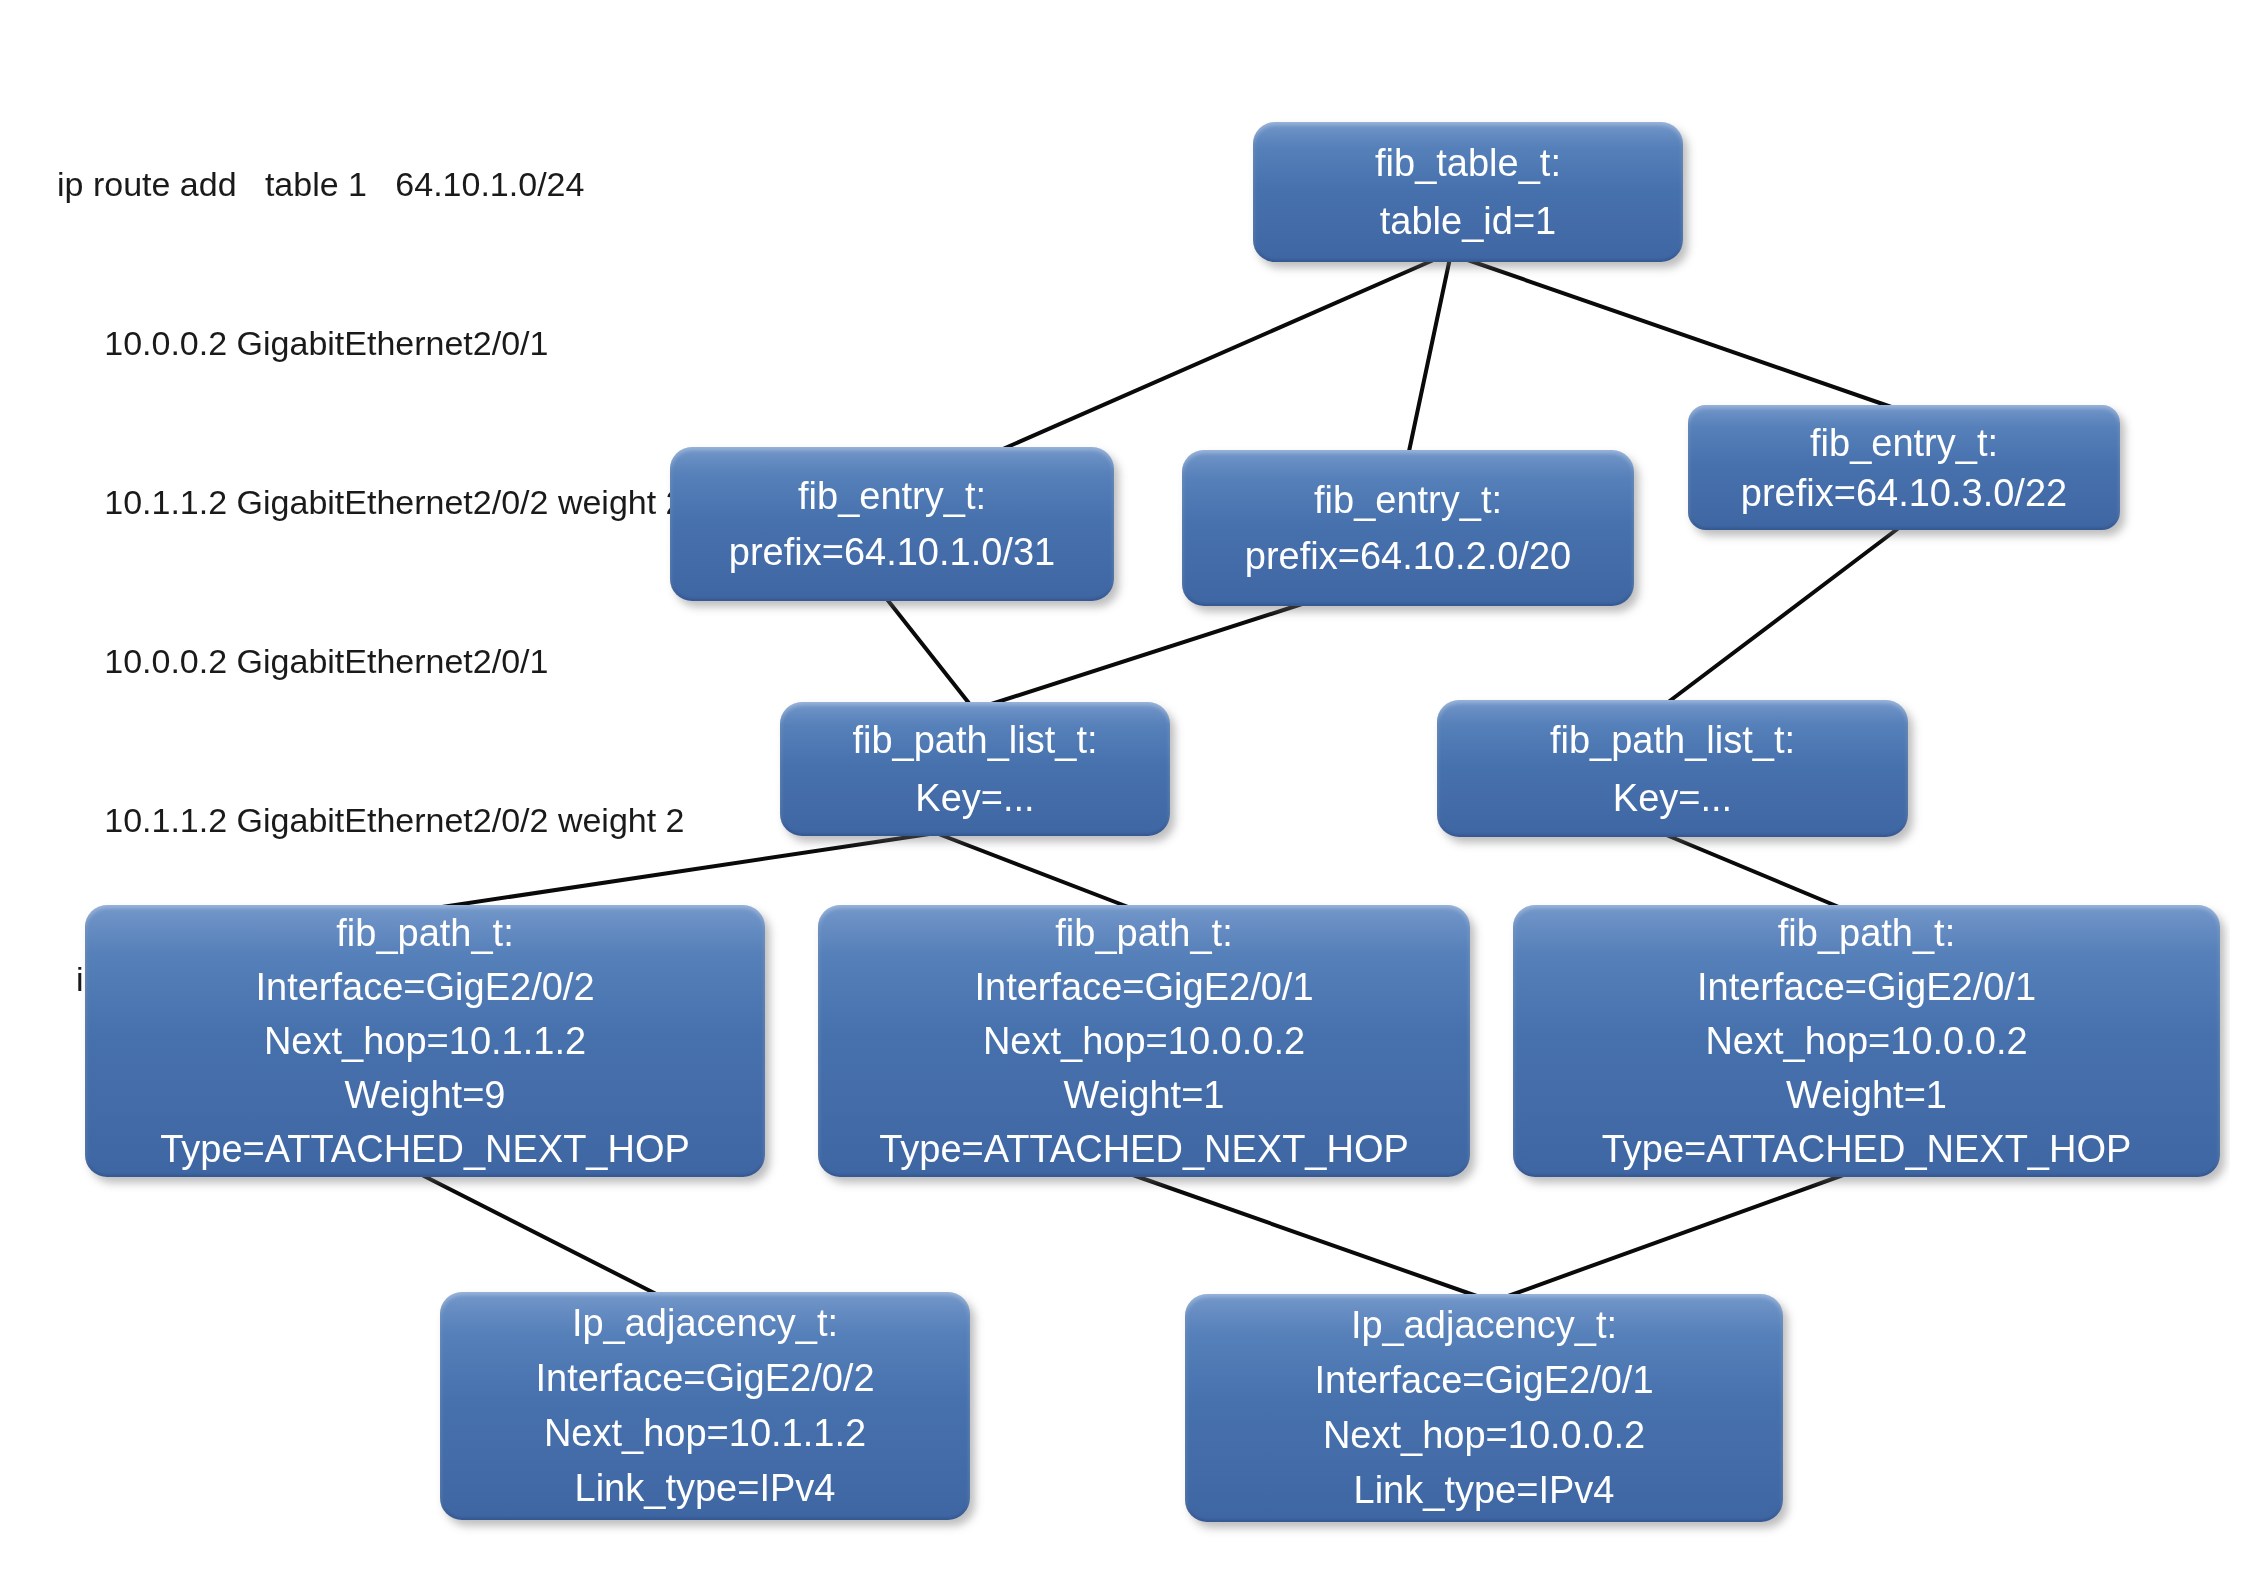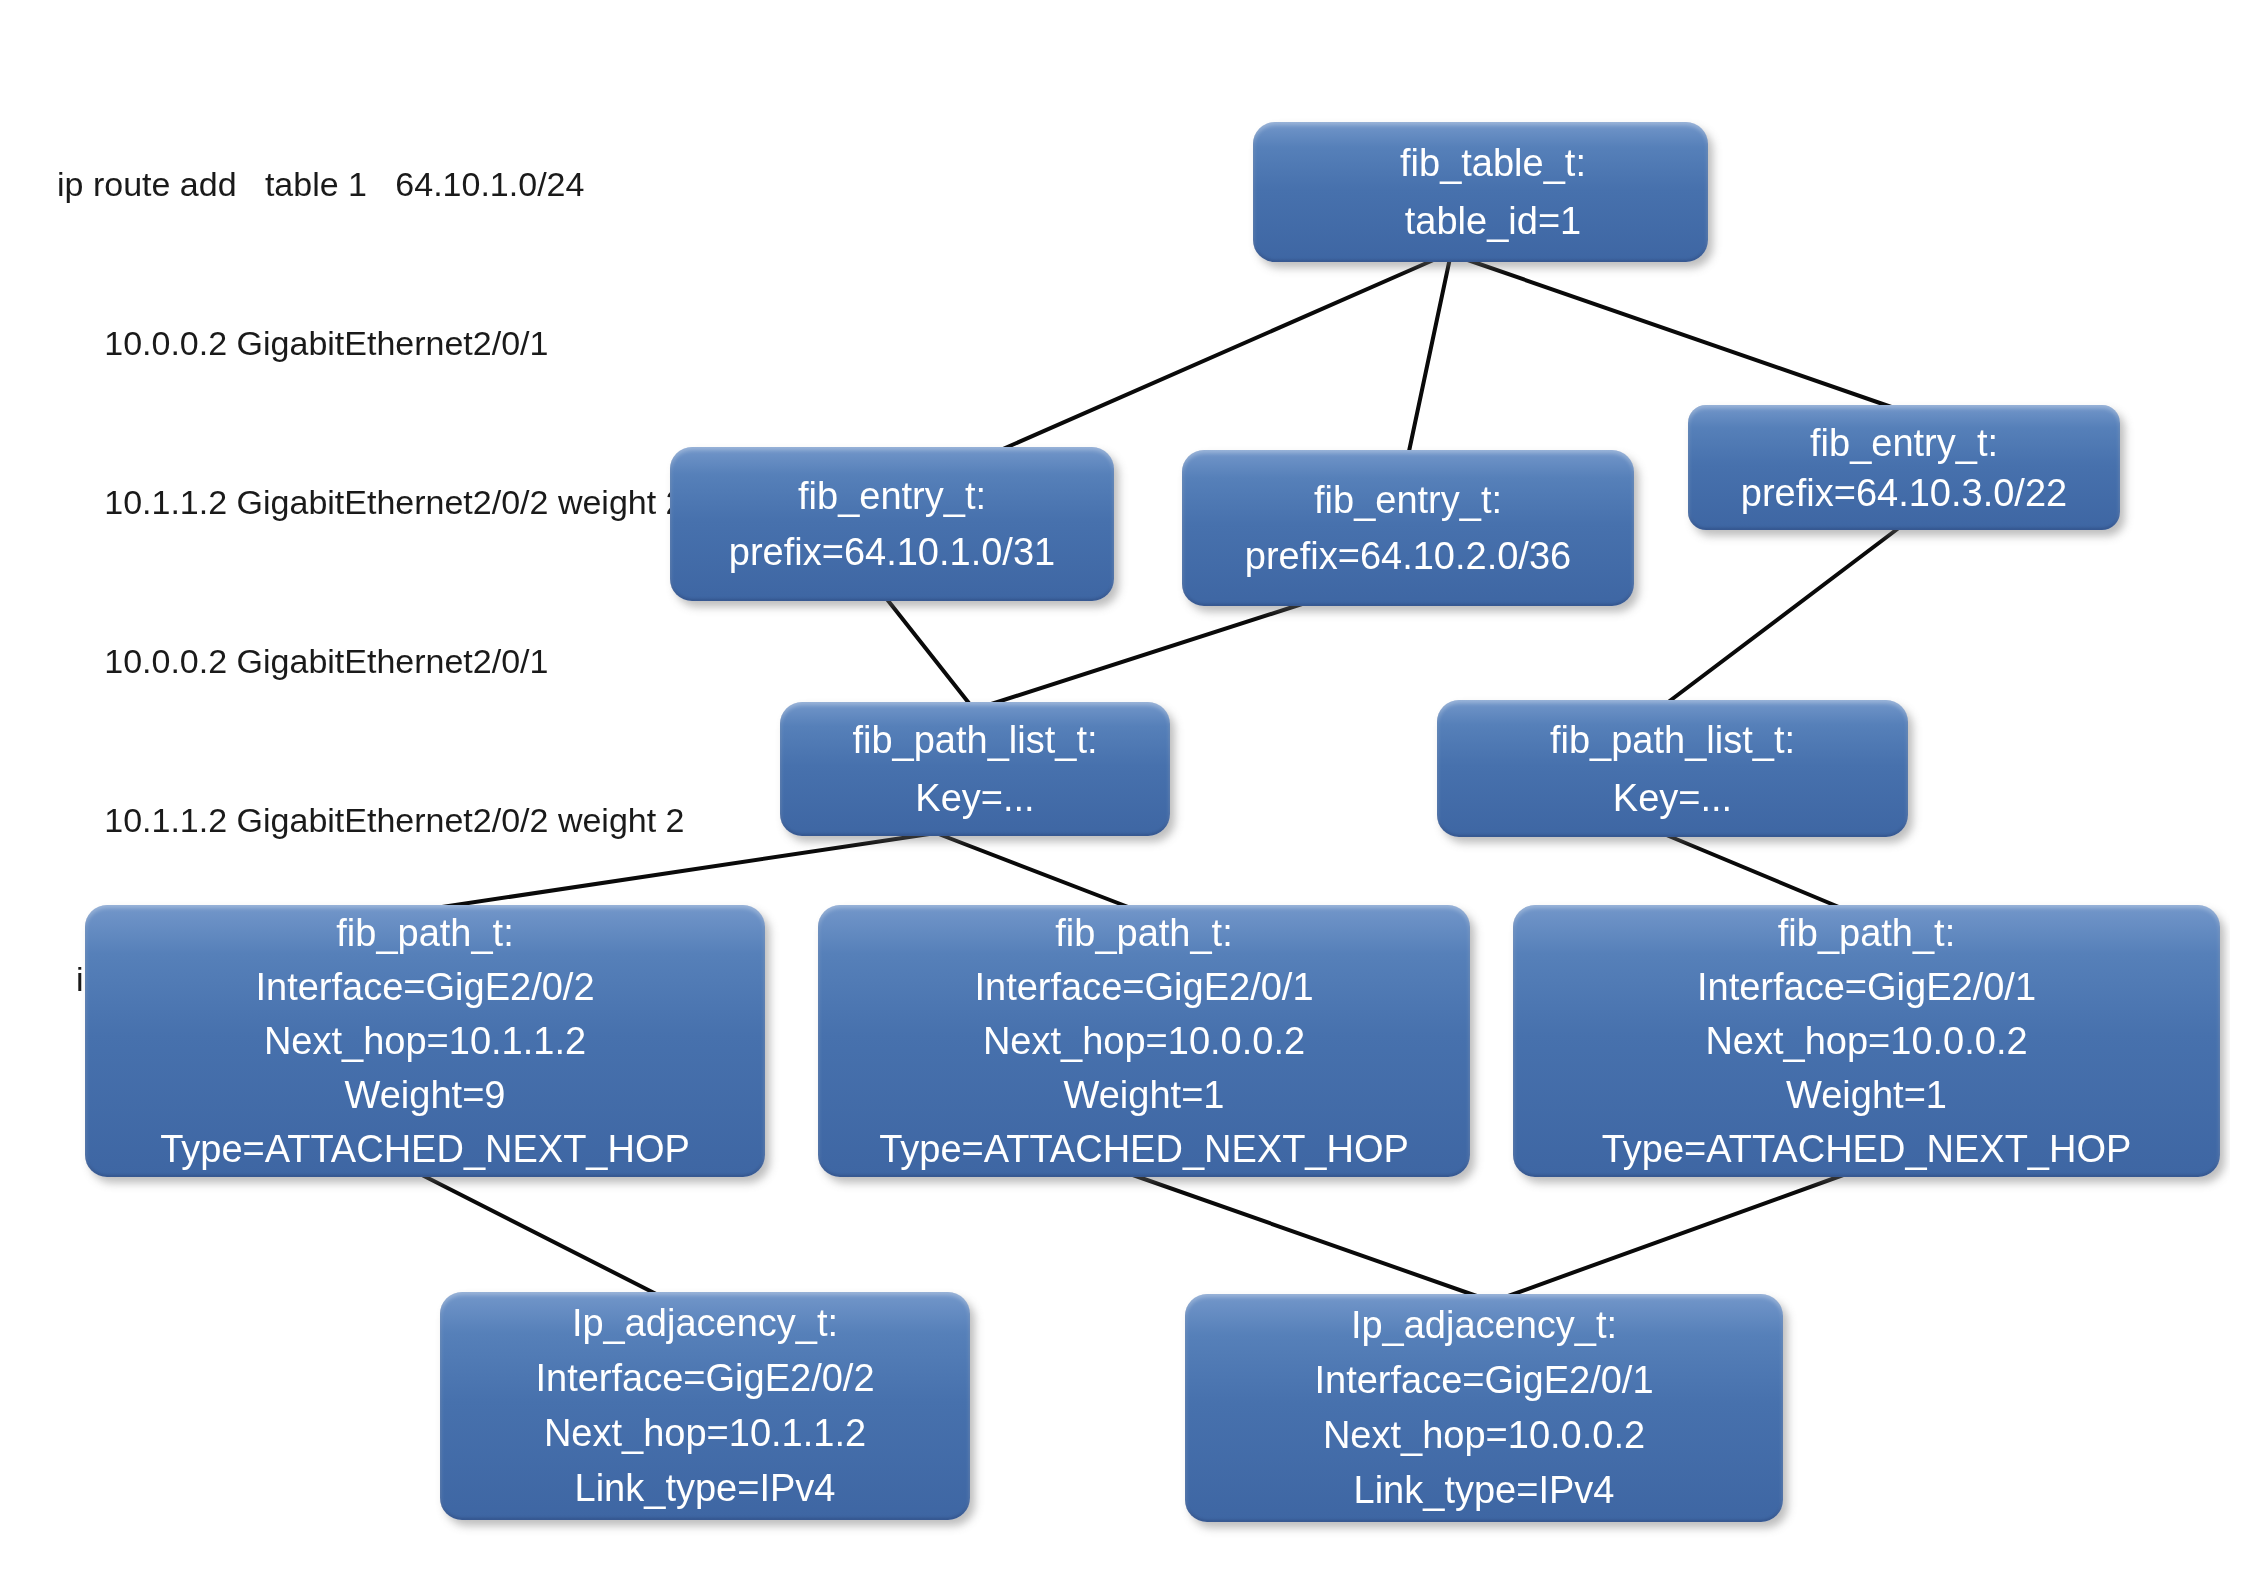--- a/index.html
+++ b/index.html
@@ -44,21 +44,21 @@
     text-align: center;
     font-size: 38px;
     line-height: 54px;
     background: linear-gradient(180deg, #7397ca 0%, #5680b9 18%, #4771ad 48%, #3e66a3 100%);
     box-shadow: 5px 6px 9px rgba(110,110,110,0.45),
                 inset 0 3px 4px rgba(255,255,255,0.30),
                 inset 0 -2px 3px rgba(0,0,40,0.18);
   }
   .node .nline { width: 100%; }
   
-  .n-table  { left:1253px; top:122px;  width:430px; height:140px; line-height:58px;padding-left:25px; }
+  .n-table  { left:1253px; top:122px;  width:430px; height:140px; line-height:58px; }
   .n-e1     { left:670px;  top:447px;  width:444px; height:154px; line-height:56px; }
   .n-e2     { left:1182px; top:450px;  width:452px; height:156px; line-height:56px; }
   .n-e3     { left:1688px; top:405px;  width:432px; height:125px; line-height:50px; border-radius:18px; }
   .n-pl1    { left:780px;  top:702px;  width:390px; height:134px; line-height:58px; }
   .n-pl2    { left:1437px; top:700px;  width:471px; height:137px; line-height:58px; }
   .n-p1     { left:85px;   top:905px;  width:680px; height:272px; }
   .n-p2     { left:818px;  top:905px;  width:652px; height:272px; }
   .n-p3     { left:1513px; top:905px;  width:707px; height:272px; }
   .n-a1     { left:440px;  top:1292px; width:530px; height:228px; line-height:55px; }
   .n-a2     { left:1185px; top:1294px; width:598px; height:228px; line-height:55px; }
@@ -98,21 +98,21 @@
     <div class="nline">table_id=1</div>
   </div>
 
   <div class="node n-e1">
     <div class="nline">fib_entry_t:</div>
     <div class="nline">prefix=64.10.1.0/31</div>
   </div>
 
   <div class="node n-e2">
     <div class="nline">fib_entry_t:</div>
-    <div class="nline">prefix=64.10.2.0/36</div>
+    <div class="nline">prefix=64.10.2.0/20</div>
   </div>
 
   <div class="node n-e3">
     <div class="nline">fib_entry_t:</div>
     <div class="nline">prefix=64.10.3.0/22</div>
   </div>
 
   <div class="node n-pl1">
     <div class="nline">fib_path_list_t:</div>
     <div class="nline">Key=...</div>

